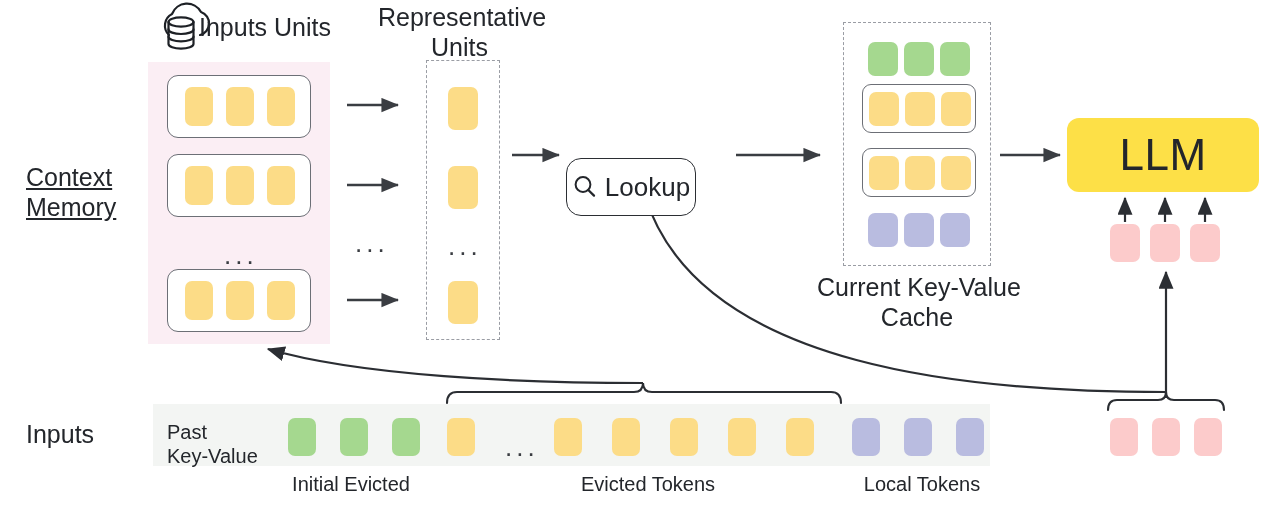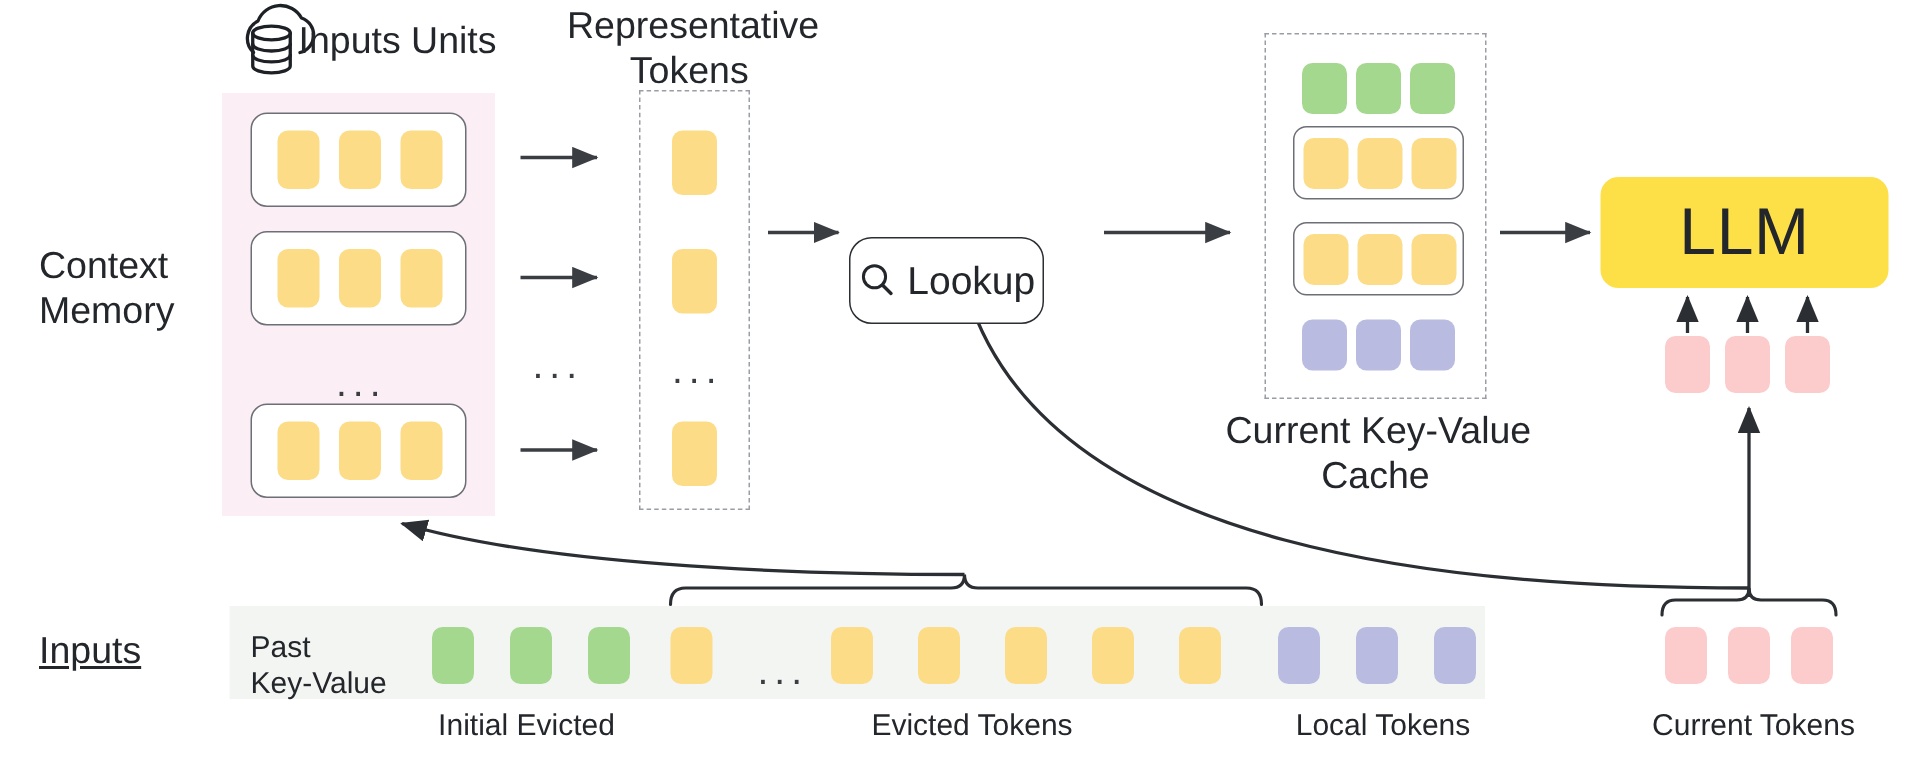--- a/index.html
+++ b/index.html
@@ -107,23 +107,23 @@
 
     <g fill="none" stroke="#1d2025" stroke-width="2.2" stroke-linecap="round" stroke-linejoin="round">
       <path d="M169,35 a13,13 0 0 1 3,-21 a16,16 0 0 1 29,-2 a12,12 0 0 1 -1,23"></path>
       <ellipse cx="181" cy="22" rx="12.5" ry="4.6"></ellipse>
       <path d="M168.5,22 L168.5,44 a12.5,4.6 0 0 0 25,0 L193.5,22"></path>
       <path d="M168.5,29.4 a12.5,4.6 0 0 0 25,0"></path>
       <path d="M168.5,36.7 a12.5,4.6 0 0 0 25,0"></path>
     </g>
   </svg>
 
-  <div class="abs lbl" style="left:26px;top:162px;">Context
+  <div class="abs lbl" style="left:26px;top:162px;text-decoration:underline;">Context
 Memory</div>
-  <div class="abs lbl" style="left:26px;top:419px;text-decoration:underline;">Inputs</div>
+  <div class="abs lbl" style="left:26px;top:419px;">Inputs</div>
 
   <div class="abs lbl" style="left:199px;top:12px;">Inputs Units</div>
 
   <div id="ctx-panel" class="abs">
     <div class="mem-unit" style="top:13px;">
       <div class="tok t0"></div>
       <div class="tok t1"></div>
       <div class="tok t2"></div>
     </div>
     <div class="mem-unit" style="top:92px;">
@@ -135,21 +135,21 @@
     <div class="mem-unit" style="top:207px;">
       <div class="tok t0"></div>
       <div class="tok t1"></div>
       <div class="tok t2"></div>
     </div>
   </div>
 
   <div class="dots" style="left:355px;top:238px;">...</div>
 
   <div class="abs lbl center" style="left:378px;top:2px;width:163px;">Representative
-Tokens</div>
+Units</div>
 
   <div class="dashed" style="left:426px;top:60px;width:74px;height:280px;">
     <div class="chip yellow" style="left:21px;top:26px;width:30px;height:43px;"></div>
     <div class="chip yellow" style="left:21px;top:105px;width:30px;height:43px;"></div>
     <div class="dots" style="left:21px;top:180px;">...</div>
     <div class="chip yellow" style="left:21px;top:220px;width:30px;height:43px;"></div>
   </div>
 
   <div id="lookup-box" class="abs">
     <svg width="26" height="26" viewBox="0 0 26 26">
@@ -216,15 +216,14 @@
   <div class="chip purple" style="left:904px;top:418px;width:28px;height:38px;"></div>
   <div class="chip purple" style="left:956px;top:418px;width:28px;height:38px;"></div>
 
   <div class="chip pink" style="left:1110px;top:418px;width:28px;height:38px;"></div>
   <div class="chip pink" style="left:1152px;top:418px;width:28px;height:38px;"></div>
   <div class="chip pink" style="left:1194px;top:418px;width:28px;height:38px;"></div>
 
   <div class="abs lbl-sm center" style="left:264px;top:472px;width:174px;">Initial Evicted</div>
   <div class="abs lbl-sm center" style="left:836px;top:472px;width:172px;">Local Tokens</div>
   <div class="abs lbl-sm center" style="left:556px;top:472px;width:184px;">Evicted Tokens</div>
-  <div class="abs lbl-sm center" style="left:1079px;top:472px;width:180px;">Current Tokens</div>
 
 </div>
 
 </body></html>

